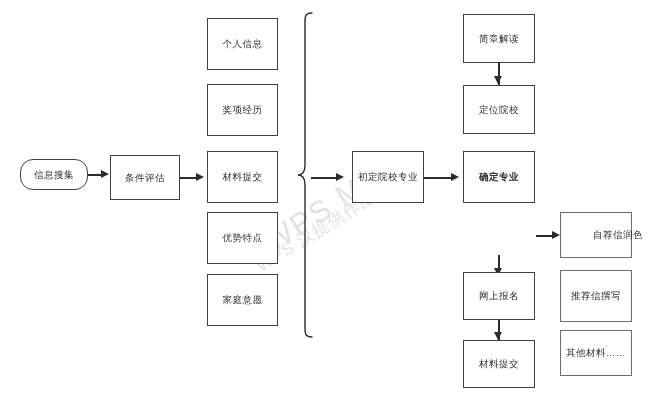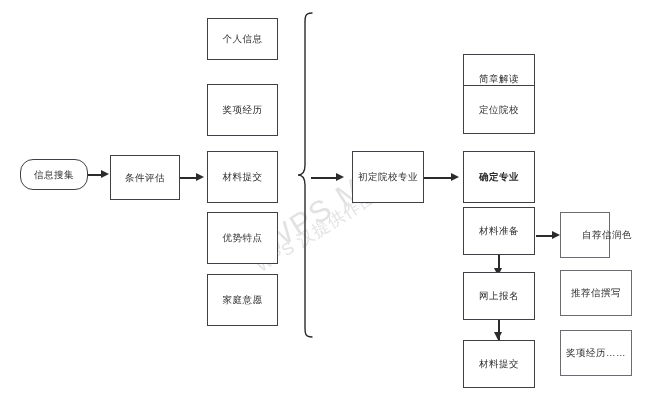--- a/index.html
+++ b/index.html
@@ -119,21 +119,21 @@
   </svg>
 
   <div class="node" style="left:20px; top:159px; width:68px; height:31px;border-radius:13px;">
     <span class="node-label">信息搜集</span>
   </div>
 
   <div class="node" style="left:110px; top:155px; width:70px; height:45px;">
     <span class="node-label">条件评估</span>
   </div>
 
-  <div class="node" style="left:207px; top:18px; width:71px; height:42px;">
+  <div class="node" style="left:207px; top:18px; width:71px; height:52px;">
     <span class="node-label">个人信息</span>
   </div>
 
   <div class="node" style="left:207px; top:84px; width:71px; height:52px;">
     <span class="node-label">奖项经历</span>
   </div>
 
   <div class="node" style="left:207px; top:151px; width:71px; height:52px;">
     <span class="node-label">材料提交</span>
   </div>
@@ -143,49 +143,46 @@
   </div>
 
   <div class="node" style="left:207px; top:274px; width:71px; height:52px;">
     <span class="node-label">家庭意愿</span>
   </div>
 
   <div class="node" style="left:352px; top:151px; width:72px; height:52px;">
     <span class="node-label">初定院校专业</span>
   </div>
 
-  <div class="node" style="left:463px; top:14px; width:72px; height:49px;margin-top:40px;">
+  <div class="node" style="left:463px; top:14px; width:72px; height:49px;">
     <span class="node-label">简章解读</span>
   </div>
 
   <div class="node" style="left:463px; top:85px; width:72px; height:49px;">
     <span class="node-label">定位院校</span>
   </div>
 
   <div class="node" style="left:463px; top:151px; width:72px; height:52px;font-weight:bold;">
     <span class="node-label">确定专业</span>
   </div>
 
-  <div class="node" style="left:463px; top:207px; width:72px; height:48px;">
-    <span class="node-label">材料准备</span>
-  </div>
 
   <div class="node" style="left:463px; top:272px; width:72px; height:48px;">
     <span class="node-label">网上报名</span>
   </div>
 
   <div class="node" style="left:463px; top:340px; width:72px; height:48px;">
     <span class="node-label">材料提交</span>
   </div>
 
-  <div class="node thin" style="left:560px; top:212px; width:50px; height:46px;padding-left:44px;">
+  <div class="node thin" style="left:560px; top:212px; width:72px; height:46px;padding-left:44px;">
     <span class="node-label">自荐信润色</span>
   </div>
 
-  <div class="node thin" style="left:560px; top:270px; width:72px; height:46px;">
+  <div class="node thin" style="left:560px; top:270px; width:72px; height:52px;">
     <span class="node-label">推荐信撰写</span>
   </div>
 
   <div class="node thin" style="left:560px; top:330px; width:72px; height:46px;">
-    <span class="node-label">奖项经历……</span>
+    <span class="node-label">其他材料……</span>
   </div>
 
 </div>
 
 </body></html>

